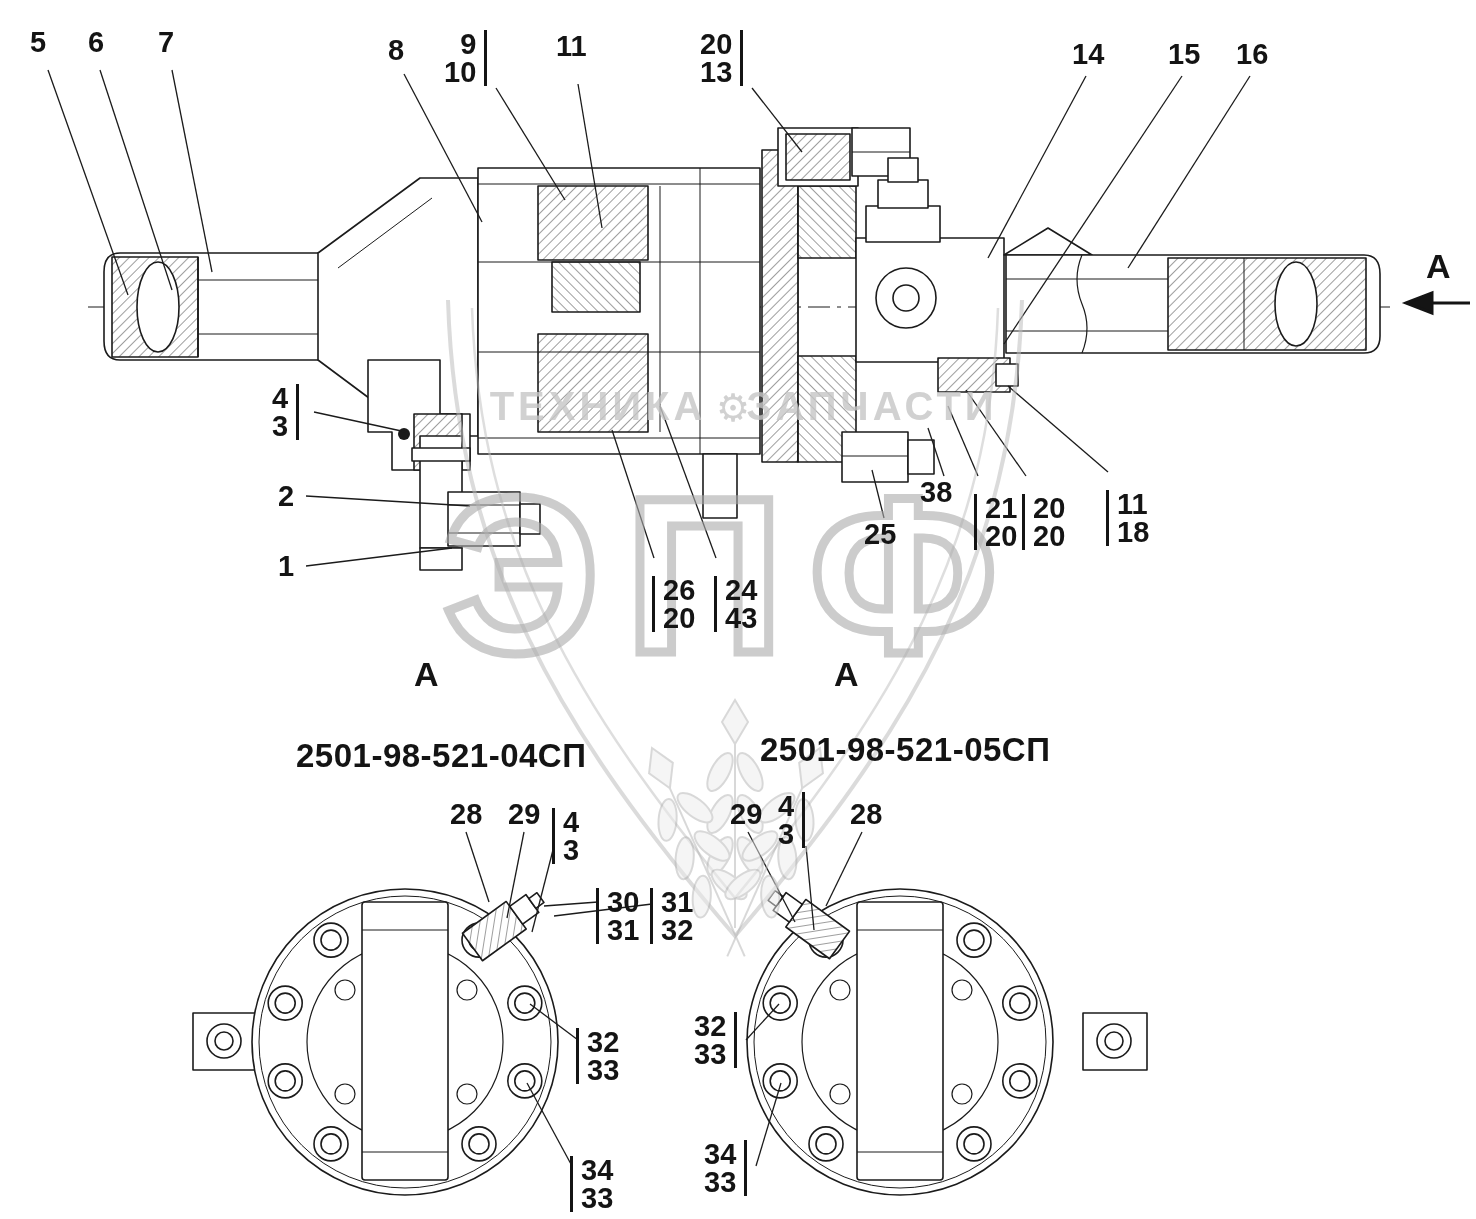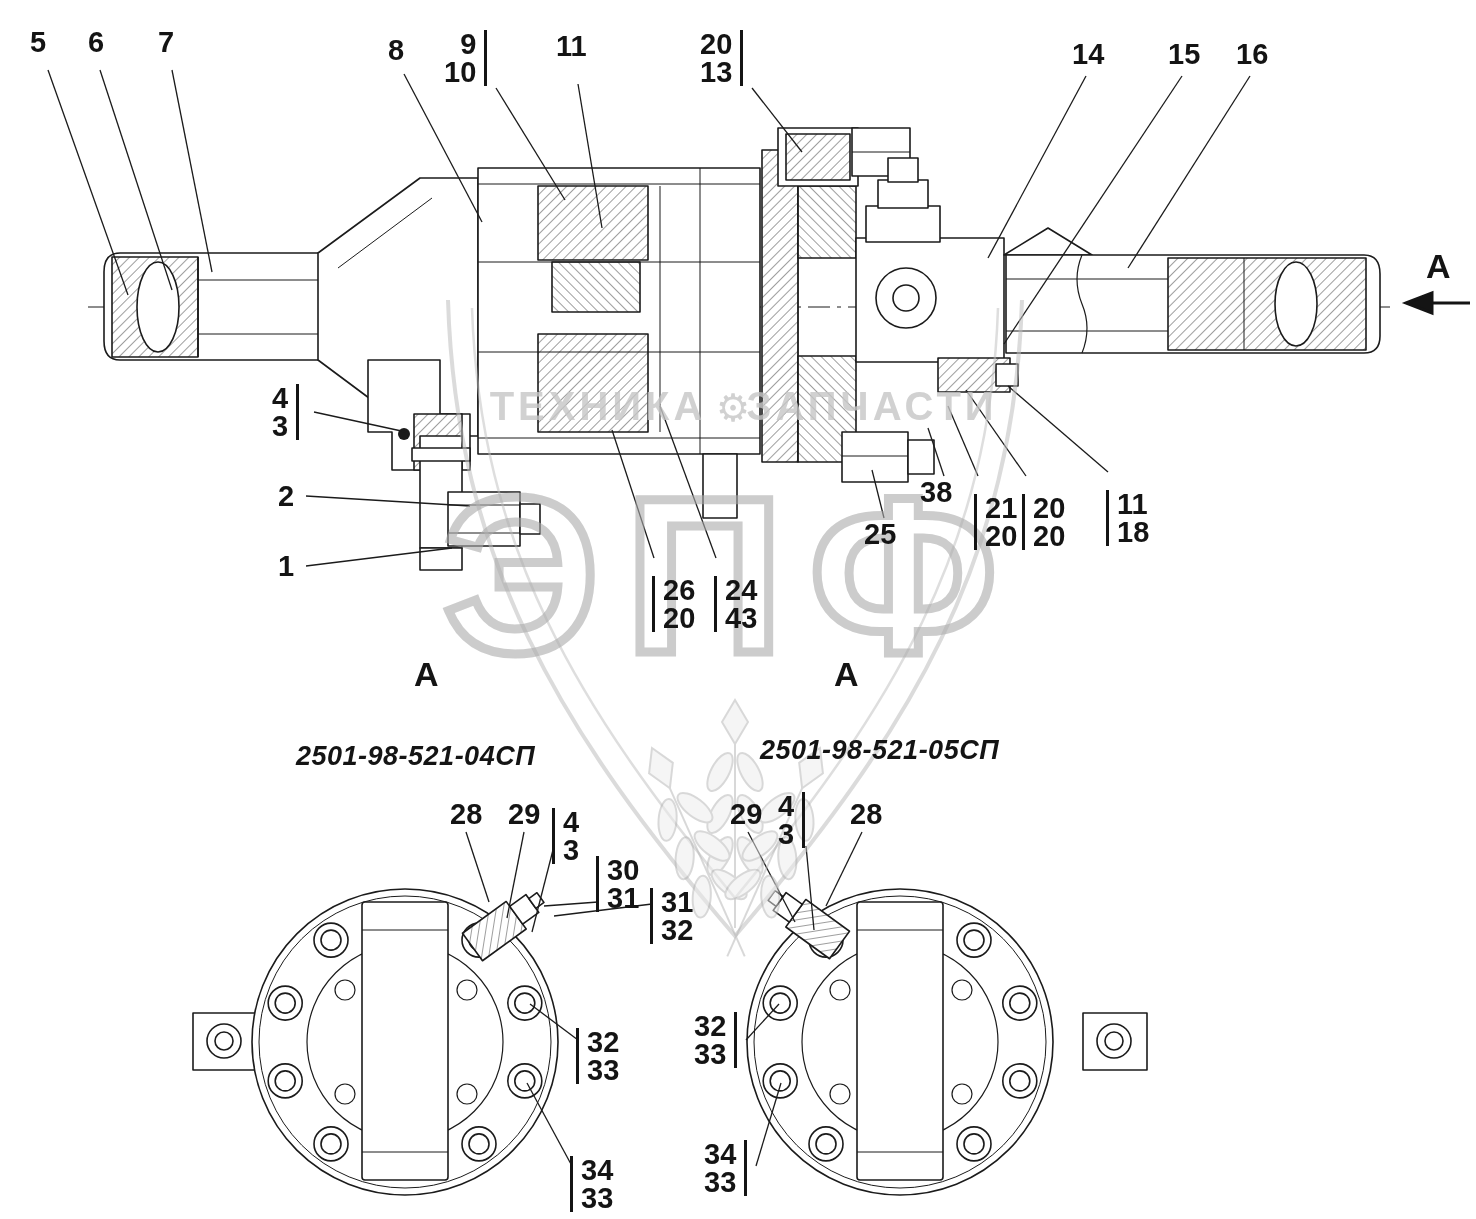--- a/index.html
+++ b/index.html
@@ -16,21 +16,21 @@
     position:absolute;
     color:#141414;
     font-weight:bold;
     font-size:29px;
     line-height:28px;
     white-space:nowrap;
   }
   .stack.bar-left  { border-left:3px solid #141414;  padding-left:8px;margin-top:16px; }
   .stack.bar-right { border-right:3px solid #141414; padding-right:8px; text-align:right; }
   .section-letter { font-size:34px; }
-  .assembly-no { font-size:27px; letter-spacing:0.5px;font-style:italic; }
+  .assembly-no { font-size:33px; letter-spacing:0.5px; }
 </style>
 </head>
 <body>
 
 <div class="canvas">
 
   <svg class="art" width="1476" height="1219" viewBox="0 0 1476 1219">
     <defs>
       <pattern id="hatch" width="7" height="7" patternUnits="userSpaceOnUse" patternTransform="rotate(45)">
         <rect width="7" height="7" fill="#ffffff"></rect>
@@ -292,21 +292,21 @@
 
   <div class="callout assembly-no" style="left:296px;top:742px">2501-98-521-04СП</div>
   <div class="callout assembly-no" style="left:760px;top:736px">2501-98-521-05СП</div>
 
   <div class="callout" style="left:450px;top:800px">28</div>
   <div class="callout" style="left:508px;top:800px">29</div>
   <div class="stack bar-left" style="left:552px;top:792px">
     <div>4</div>
     <div>3</div>
   </div>
-  <div class="stack bar-left" style="left:596px;top:840px">
+  <div class="stack bar-left" style="left:596px;top:872px">
     <div>30</div>
     <div>31</div>
   </div>
   <div class="stack bar-left" style="left:650px;top:872px">
     <div>31</div>
     <div>32</div>
   </div>
   <div class="stack bar-left" style="left:576px;top:1012px">
     <div>32</div>
     <div>33</div>

